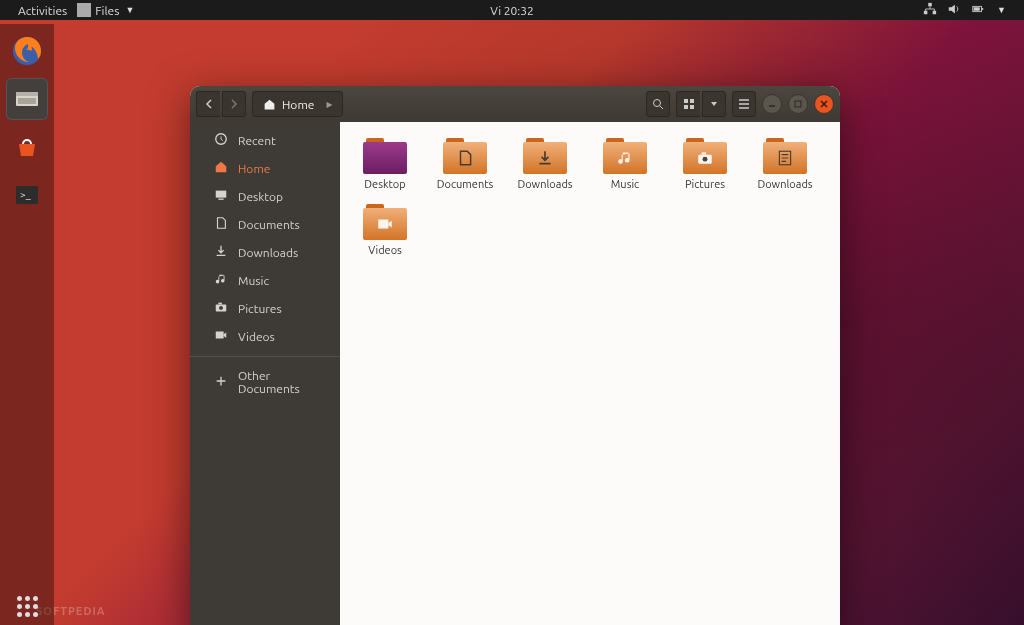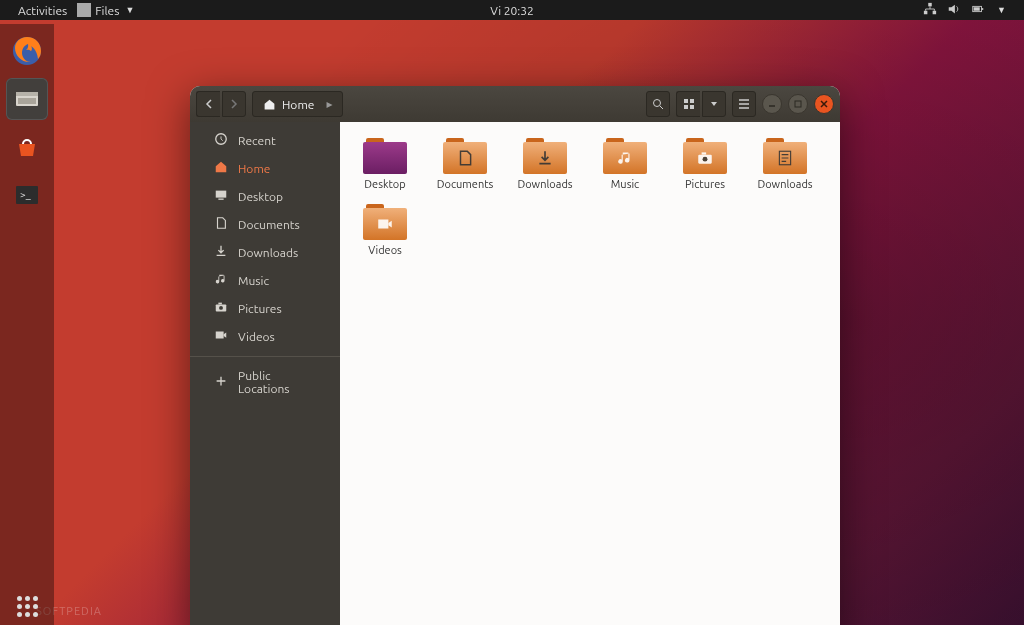--- a/index.html
+++ b/index.html
@@ -19,21 +19,21 @@
 .topbar .right svg { width:14px; height:14px; fill:#ccc; }
 .dropdown-tri { font-size:9px; padding-left:2px; }
 
 .dock { position:absolute; left:0; top:24px; bottom:37px; width:54px; background:rgba(25,12,10,0.42); display:flex; flex-direction:column; align-items:center; padding-top:6px; gap:6px; z-index:5;}
 .dock-item { width:42px; height:42px; border-radius:6px; display:flex; align-items:center; justify-content:center; }
 .dock-item.active { background:#423f3c; box-shadow:0 0 0 1px #555 inset; }
 .dock-apps { position:absolute; left:0; bottom:0; width:54px; height:37px; display:flex; align-items:center; justify-content:center; background:rgba(25,12,10,0.42); z-index:5;}
 .apps-grid { display:grid; grid-template-columns:repeat(3,5px); grid-template-rows:repeat(3,5px); gap:3px; }
 .apps-grid span { width:5px; height:5px; background:#ddd; border-radius:50%; }
 
-.watermark { position:absolute; left:36px; bottom:8px; color:rgba(255,255,255,0.25); font-size:11px; letter-spacing:1px; z-index:4;}
+.watermark { position:absolute; left:36px; bottom:8px; color:rgba(255,255,255,0.25); font-size:11px; letter-spacing:1px; z-index:4;font-weight:bold;}
 
 .window { position:absolute; left:190px; top:86px; width:650px; height:554px; background:#fafafa; border-radius:10px; box-shadow:0 10px 40px rgba(0,0,0,0.5); overflow:hidden; z-index:6;}
 .titlebar { height:36px; background:linear-gradient(#4b4740,#3e3a33); display:flex; align-items:center; padding:0 6px; gap:2px;}
 .hbtn { width:24px; height:26px; background:#3a362f; border:1px solid #2b2822; border-radius:3px; display:flex; align-items:center; justify-content:center; color:#ccc; }
 .hbtn.dbl-l { border-radius:3px 0 0 3px; border-right:none;}
 .hbtn.dbl-r { border-radius:0 3px 3px 0; }
 .path { height:26px; background:#3a362f; border:1px solid #2b2822; border-radius:3px; display:flex; align-items:center; color:#eee; padding:0 10px; gap:6px; font-size:12px; margin-left:4px;}
 .path svg{ width:13px; height:13px; fill:#eee;}
 .path .pathsep{ margin-left:6px; color:#999;}
 .spacer{ flex:1; }
@@ -244,21 +244,21 @@
               <rect x="2" y="4" width="9" height="8"></rect>
               <path d="M11 7l3-2v6l-3-2z"></path>
             </svg></span>
           <span>Videos</span>
         </div>
         <div class="sb-sep"></div>
         <div class="sidebar-item">
           <span><svg viewBox="0 0 16 16">
               <path d="M8 3v10M3 8h10" stroke="currentColor" stroke-width="1.5"></path>
             </svg></span>
-          <span>Public Locations</span>
+          <span>Other Documents</span>
         </div>
       </div>
     <div class="content">
       <div class="grid" id="grid">
           <div class="folder">
             <div class="ficon">
               <div class="ftab"></div>
               <div class="fbody desk"></div>
             </div>
             <span>Desktop</span>

